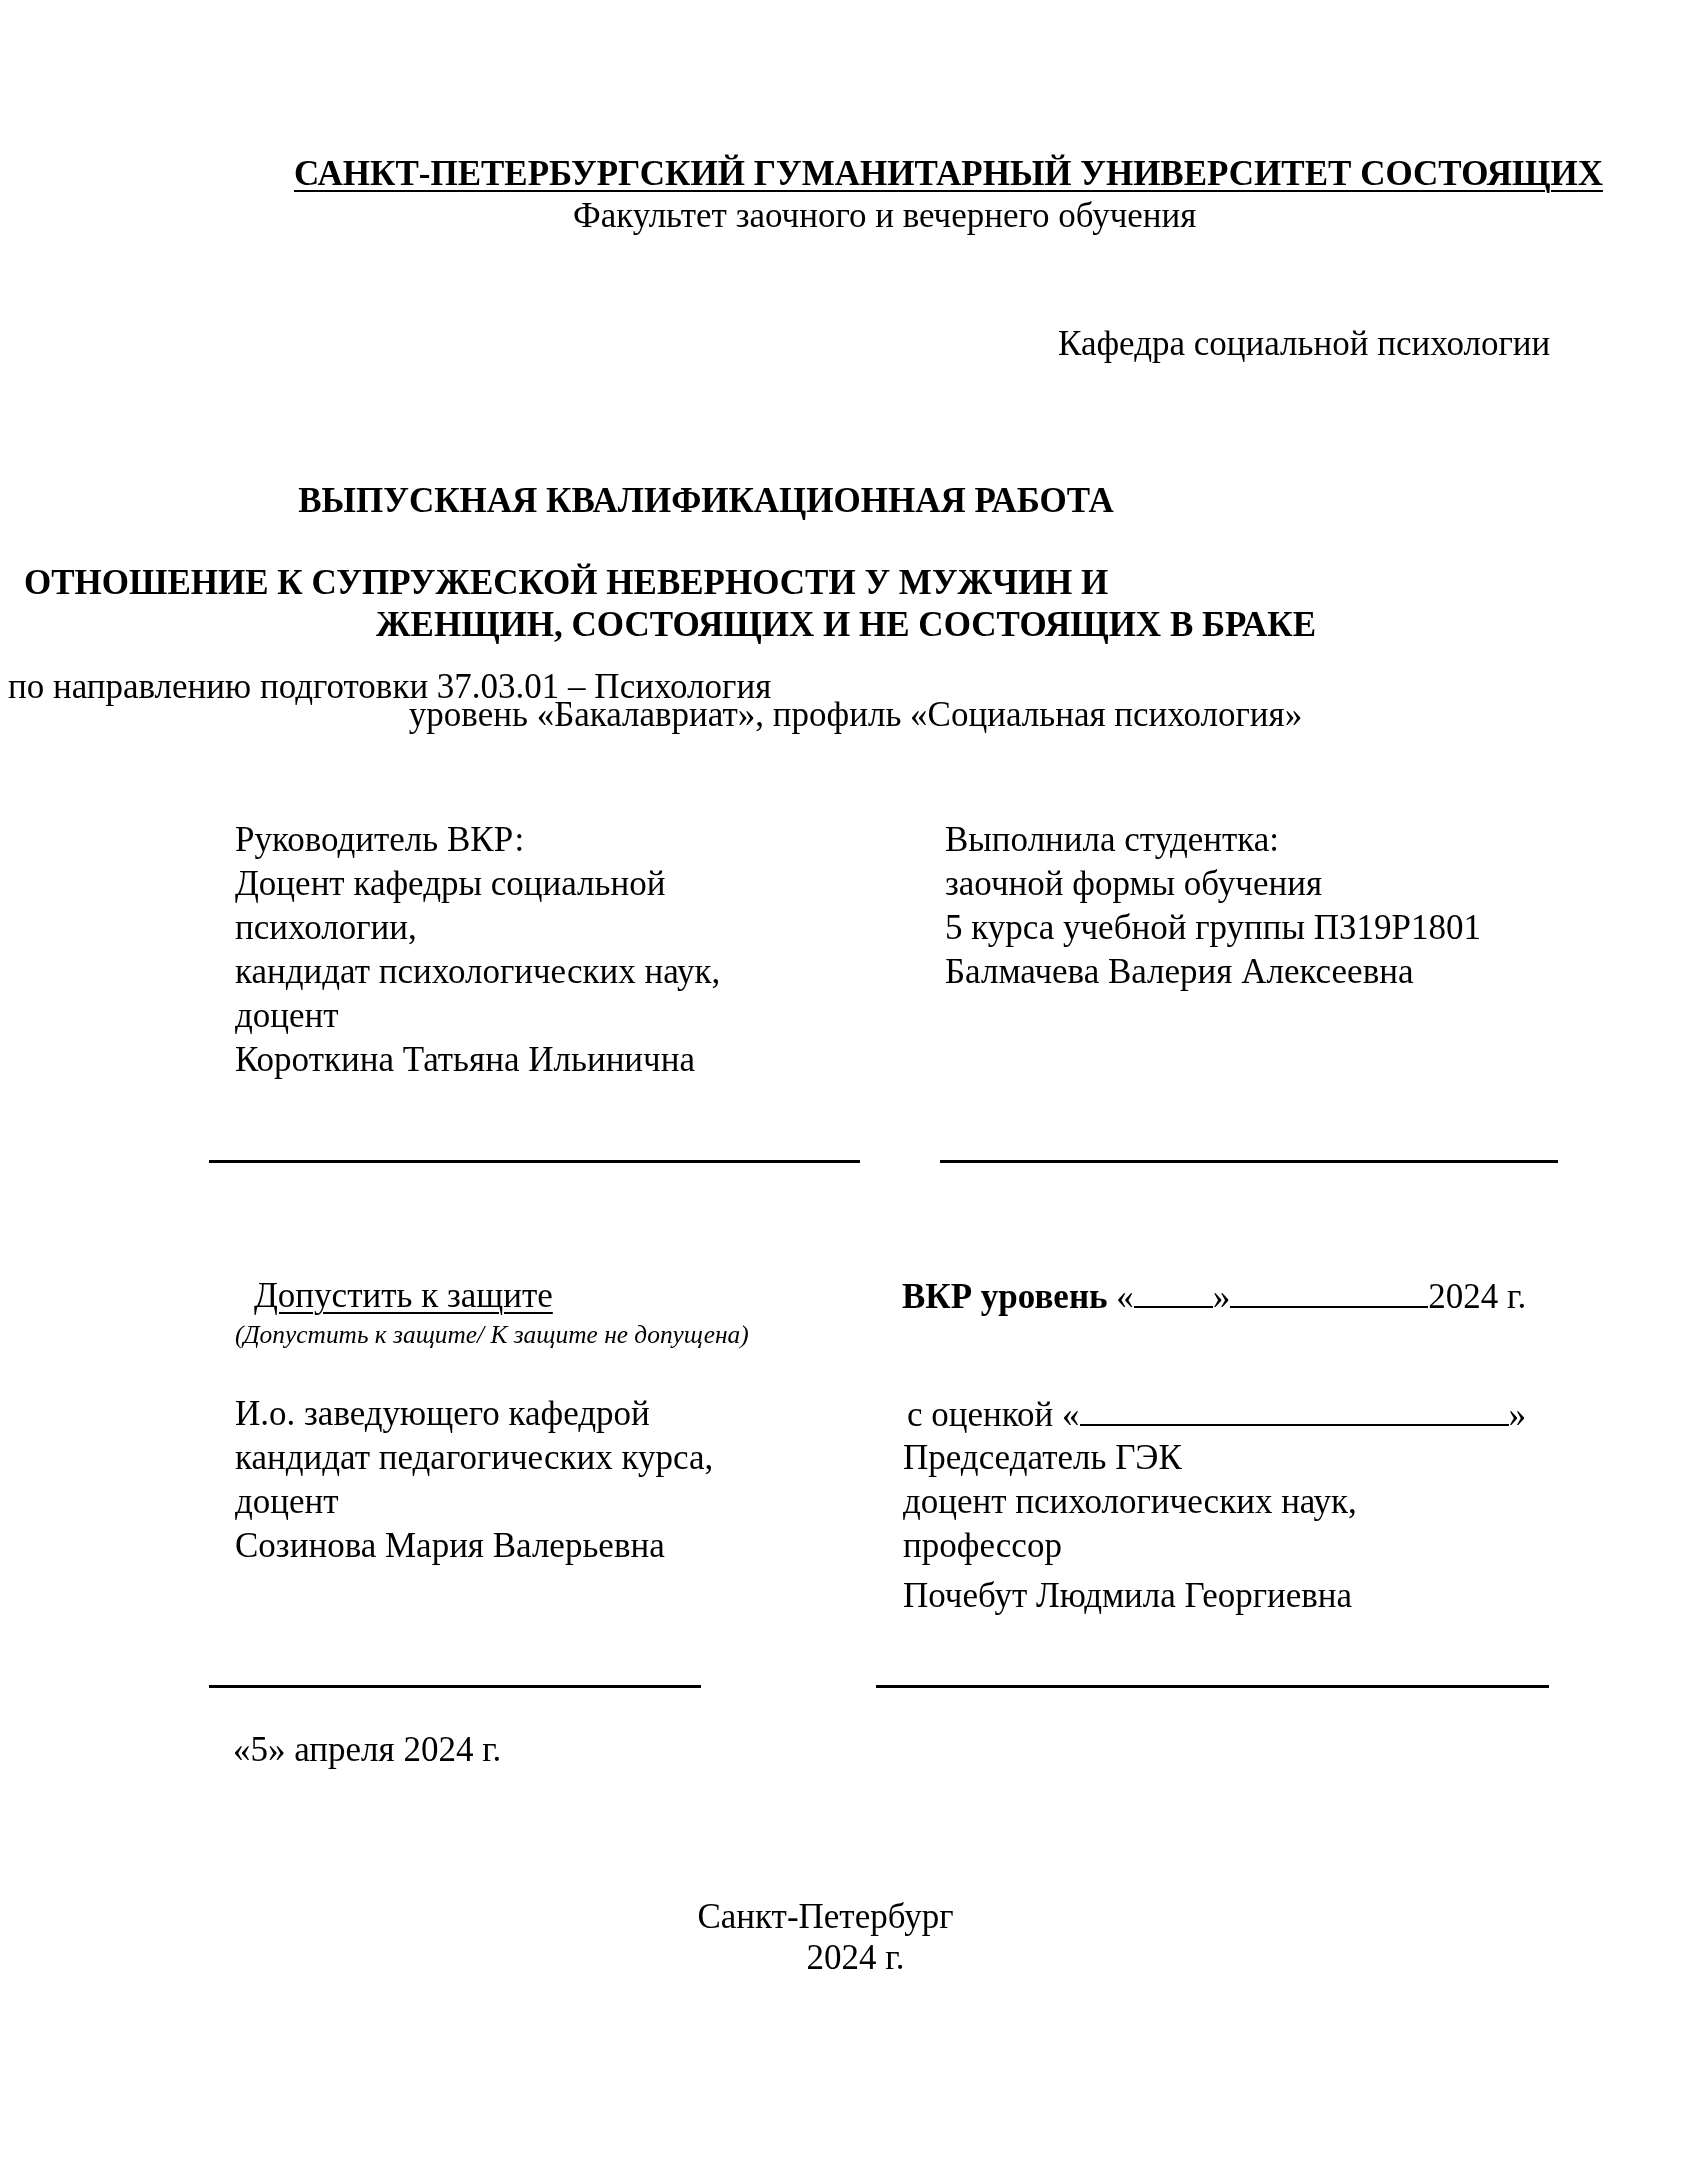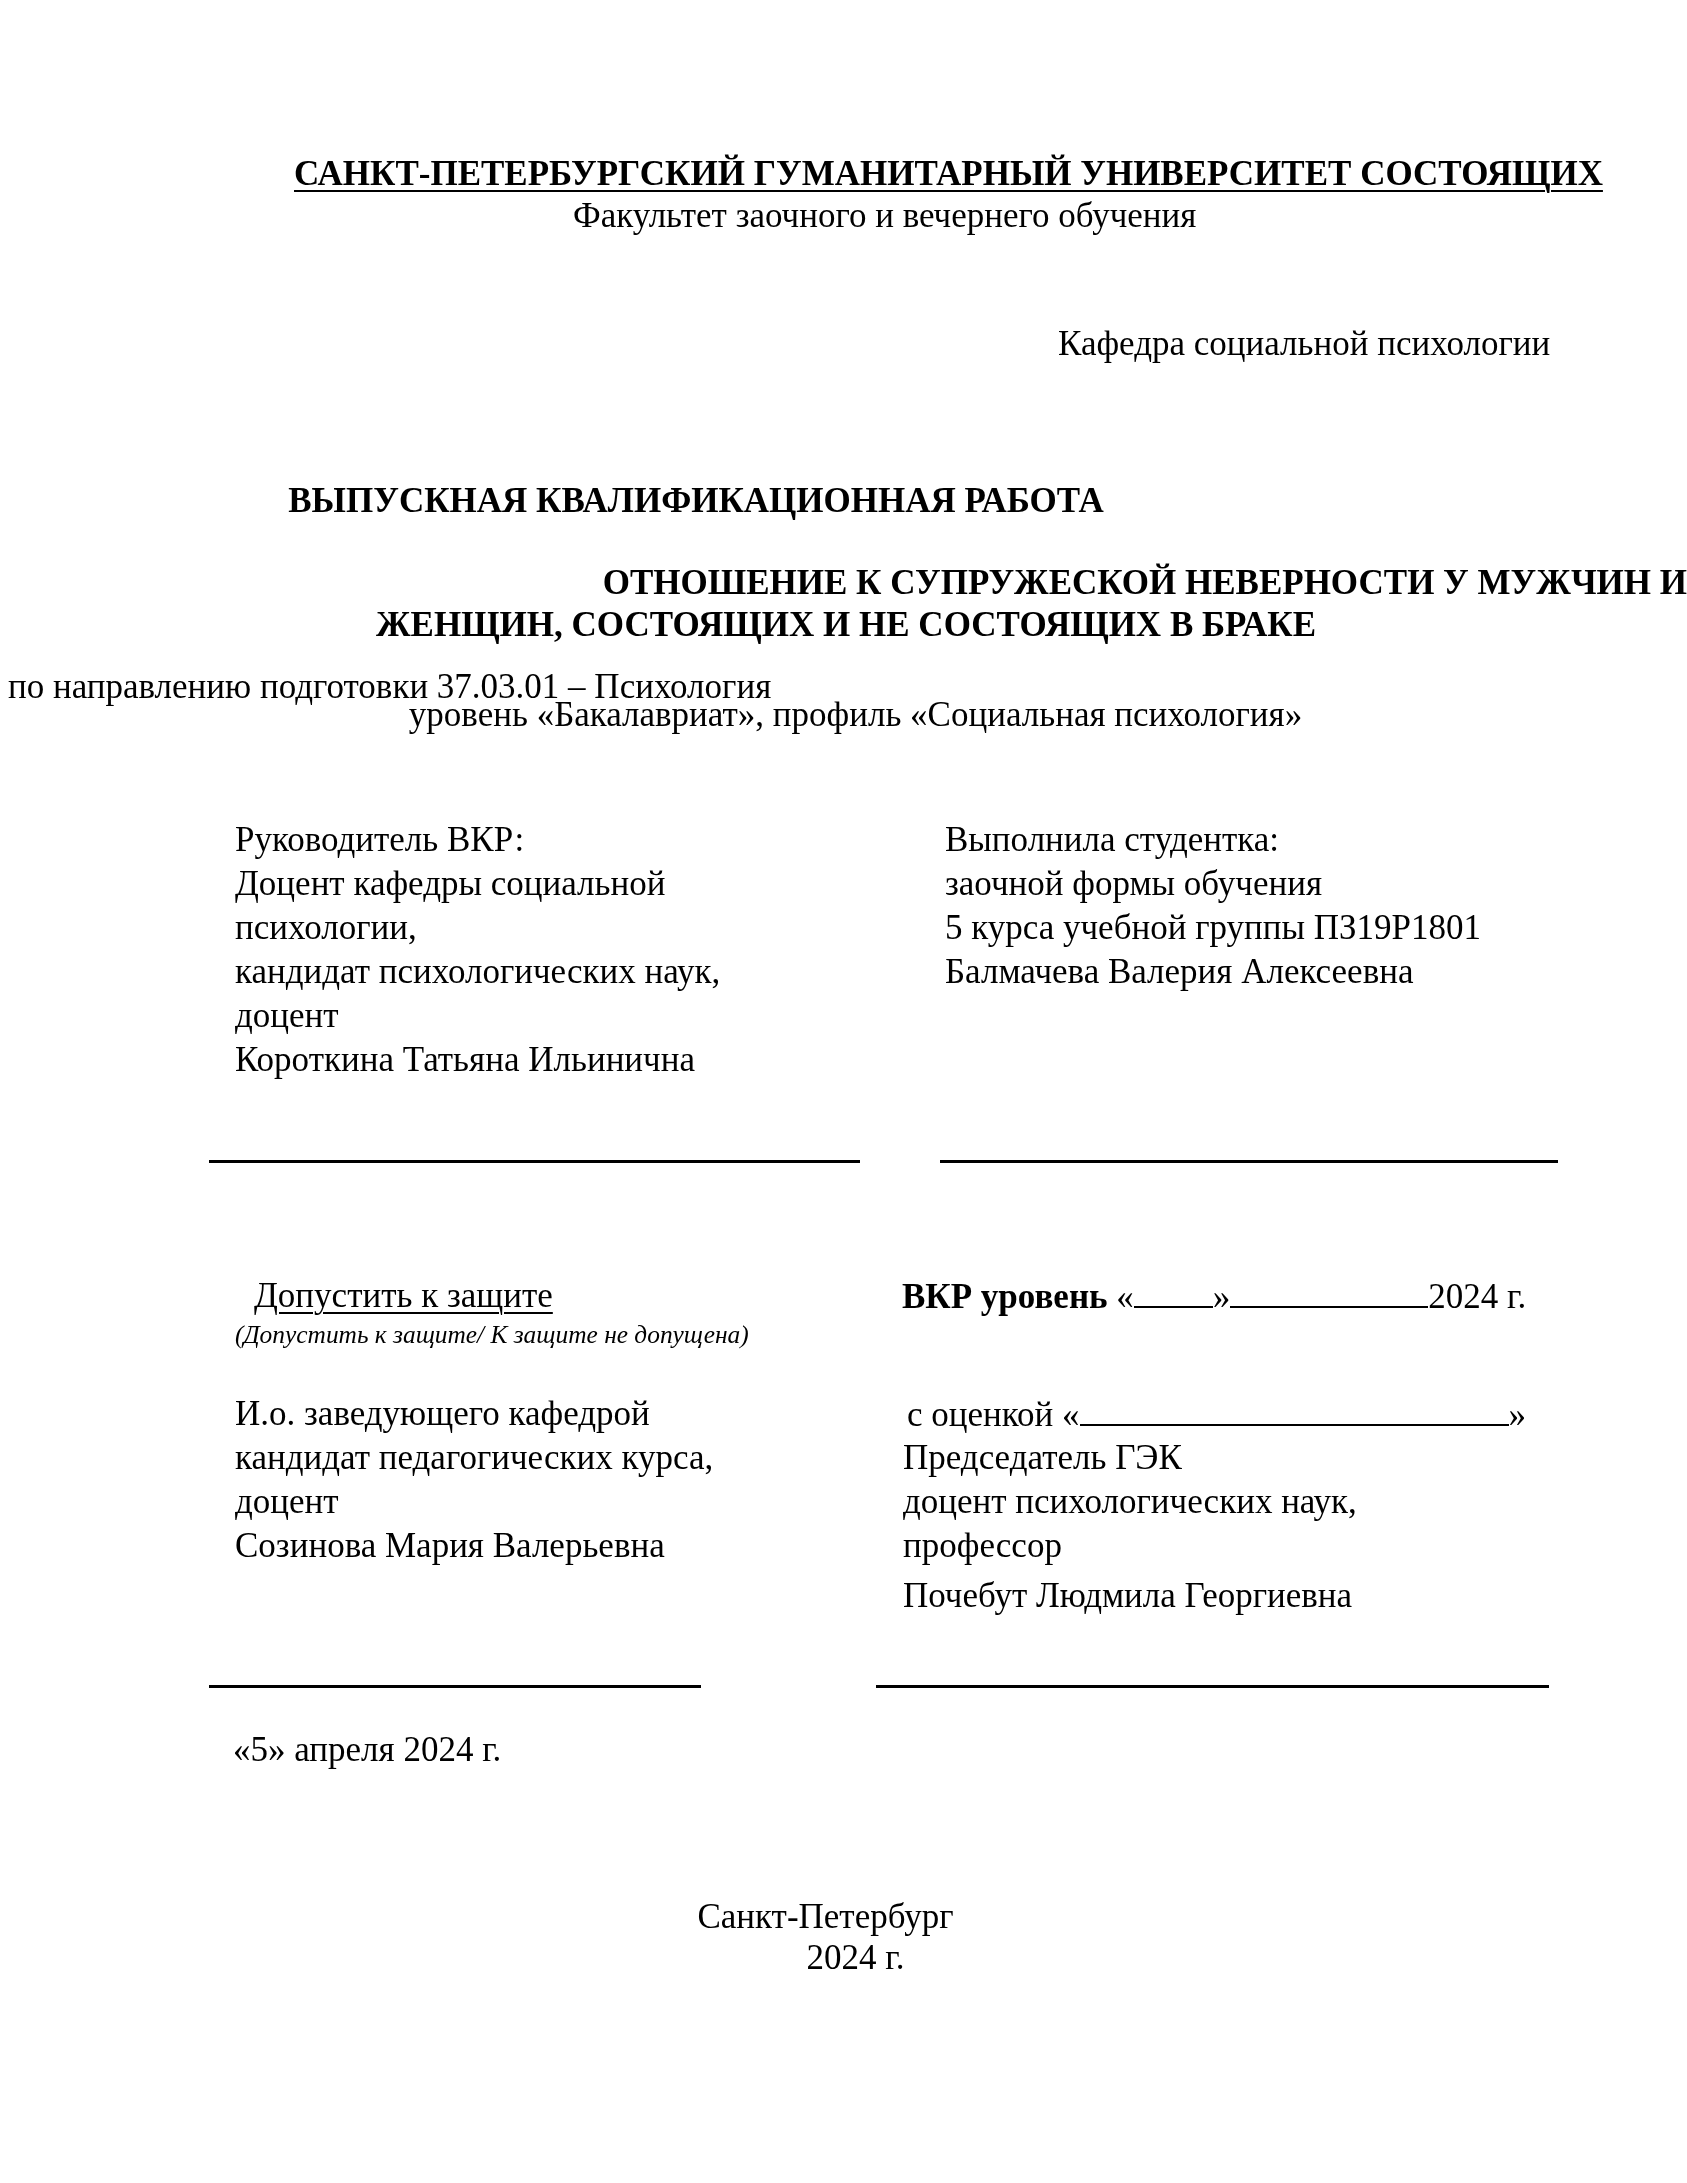--- a/index.html
+++ b/index.html
@@ -18,22 +18,22 @@
     .italic-note { font-style: italic; font-size: 25.4px; line-height: 32px; }
     .line { display: block; }
   </style>
 </head>
 <body>
 
 <div class="abs fs bold u" style="left:294px; top:152px;">САНКТ-ПЕТЕРБУРГСКИЙ ГУМАНИТАРНЫЙ УНИВЕРСИТЕТ СОСТОЯЩИХ</div>
 <div class="abs fs" style="left:573px; top:194px;">Факультет заочного и вечернего обучения</div>
 <div class="abs fs" style="left:1058px; top:322px;">Кафедра социальной психологии</div>
 
-<div class="abs fs bold" style="left:6px; width:1348px; top:479px; text-align:center; padding-left:32px; box-sizing:border-box;">ВЫПУСКНАЯ КВАЛИФИКАЦИОННАЯ РАБОТА</div>
-<div class="abs fs bold" style="left:0; width:1687px; top:561px; text-align:right; padding-left:24px; box-sizing:border-box;">ОТНОШЕНИЕ К СУПРУЖЕСКОЙ НЕВЕРНОСТИ У МУЖЧИН И</div>
+<div class="abs fs bold" style="left:16px; width:1348px; top:479px; text-align:center; padding-left:32px; box-sizing:border-box;">ВЫПУСКНАЯ КВАЛИФИКАЦИОННАЯ РАБОТА</div>
+<div class="abs fs bold" style="left:0; width:1687px; top:561px; text-align:left; padding-left:24px; box-sizing:border-box;">ОТНОШЕНИЕ К СУПРУЖЕСКОЙ НЕВЕРНОСТИ У МУЖЧИН И</div>
 <div class="abs fs bold" style="left:0; width:1668px; top:603px; text-align:center; padding-left:24px; box-sizing:border-box;">ЖЕНЩИН, СОСТОЯЩИХ И НЕ СОСТОЯЩИХ В БРАКЕ</div>
 <div class="abs fs" style="left:0; width:1687px; top:649px; padding-left:8px; box-sizing:border-box;margin-top:16px;">по направлению подготовки 37.03.01 – Психология</div>
 <div class="abs fs" style="left:0; width:1687px; top:693px; text-align:center; padding-left:24px; box-sizing:border-box;">уровень «Бакалавриат», профиль «Социальная психология»</div>
 
 <div class="abs fs" style="left:235px; top:818px;">
   <span class="line">Руководитель ВКР:</span>
   <span class="line">Доцент кафедры социальной</span>
   <span class="line">психологии,</span>
   <span class="line">кандидат психологических наук,</span>
   <span class="line">доцент</span>

